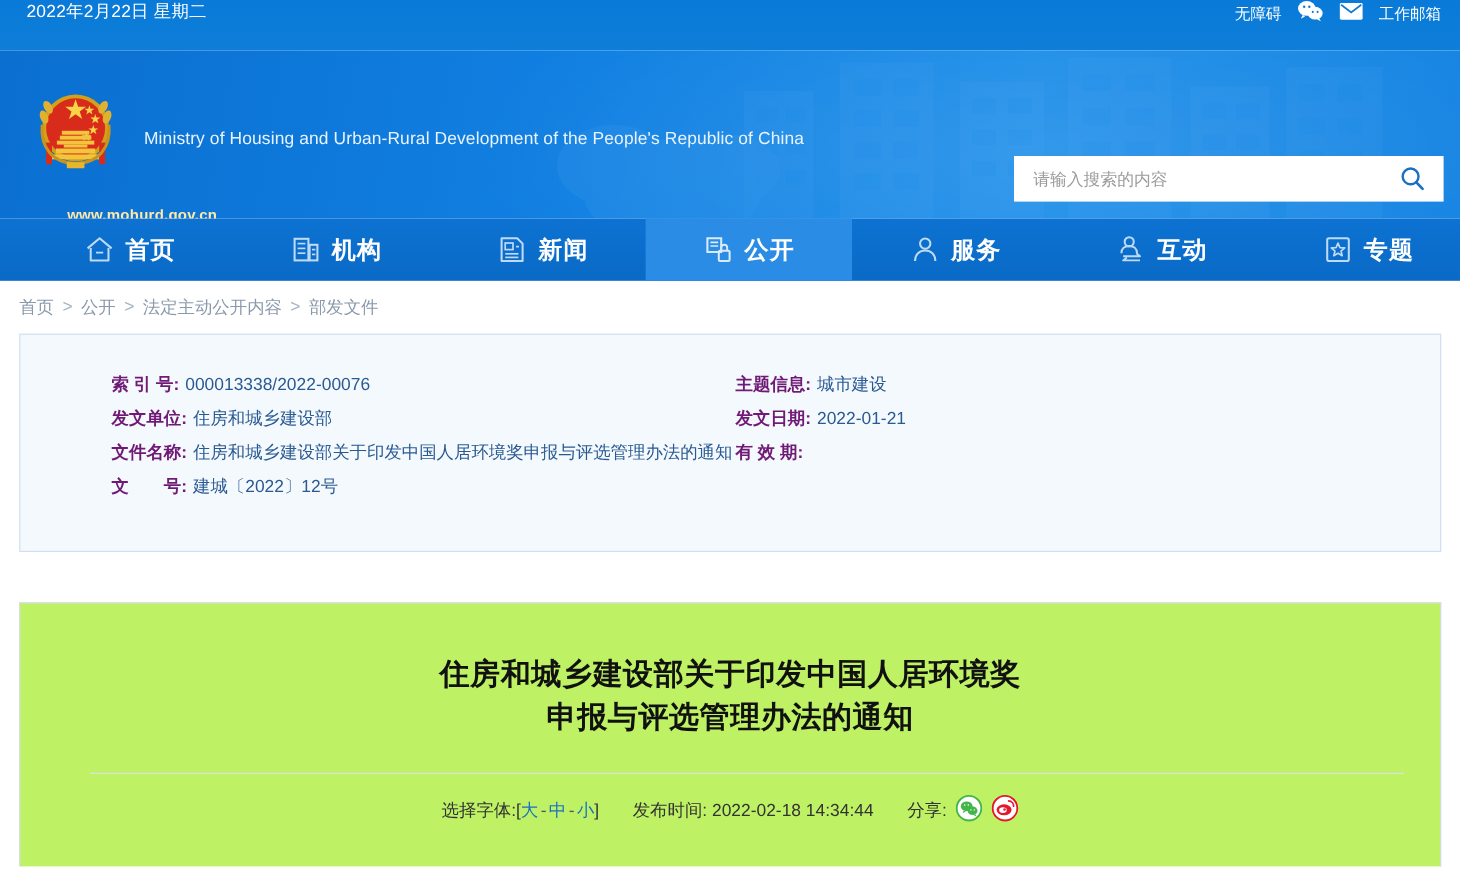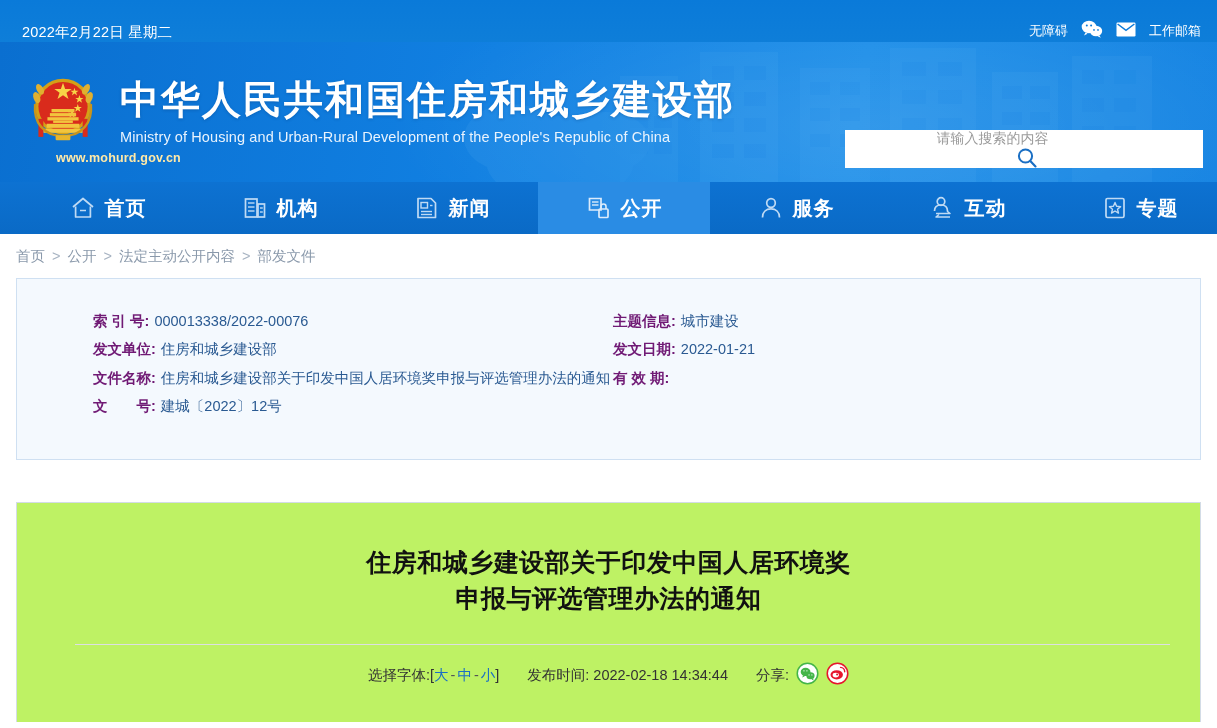--- a/index.html
+++ b/index.html
@@ -10,21 +10,21 @@
     overflow: hidden;
   }
 
   
   .topbar {
     position: relative;
     height: 42px;
     background: #0b7ad9;
     background: linear-gradient(180deg, #0a7ad9 0%, #0e7ed9 100%);
     display: flex;
-    align-items: flex-end;
+    align-items: flex-start;
     justify-content: space-between;
     padding: 0 16px 0 22px;
     overflow: hidden;
   }
   .topbar-date {
     color: #ffffff;
     font-size: 14.5px;
     letter-spacing: .2px;
     white-space: nowrap;
   }
@@ -94,21 +94,20 @@
   .search-wrap {
     position: absolute;
     right: 14px;
     top: 88px;
     width: 358px;
     height: 38px;
     background: #ffffff;
     display: flex;
     align-items: center;
     padding: 0 10px 0 16px;
-    flex-direction: column;
   }
   .search-input {
     flex: 1;
     border: none;
     outline: none;
     font-size: 14px;
     color: #333;
     font-family: "Liberation Sans", "DejaVu Sans", sans-serif;
     background: transparent;
   }
@@ -352,21 +351,20 @@
       <g fill="#e0b030">
         <ellipse cx="18" cy="36" rx="4" ry="7" transform="rotate(-20 18 36)"></ellipse>
         <ellipse cx="22" cy="26" rx="4" ry="7" transform="rotate(-30 22 26)"></ellipse>
         <ellipse cx="82" cy="36" rx="4" ry="7" transform="rotate(20 82 36)"></ellipse>
         <ellipse cx="78" cy="26" rx="4" ry="7" transform="rotate(30 78 26)"></ellipse>
       </g>
       <rect x="41" y="82" width="18" height="6" rx="1" fill="#e8b62c"></rect>
     </svg>
 
     <div class="brand">
-      <div class="brand-cn">中华人民共和国住房和城乡建设部</div>
       <div class="brand-en">Ministry of Housing and Urban-Rural Development of the People's Republic of China</div>
       <div class="brand-url">www.mohurd.gov.cn</div>
     </div>
 
     <div class="search-wrap">
       <input class="search-input" type="text" placeholder="请输入搜索的内容" style="">
       <button class="search-btn">
         <svg width="24" height="24" viewBox="0 0 24 24">
           <circle cx="10.5" cy="10" r="6.6" fill="none" stroke="#1a6fc4" stroke-width="2"></circle>
           <line x1="15.3" y1="15" x2="20.5" y2="20.4" stroke="#1a6fc4" stroke-width="2.2" stroke-linecap="round"></line>

